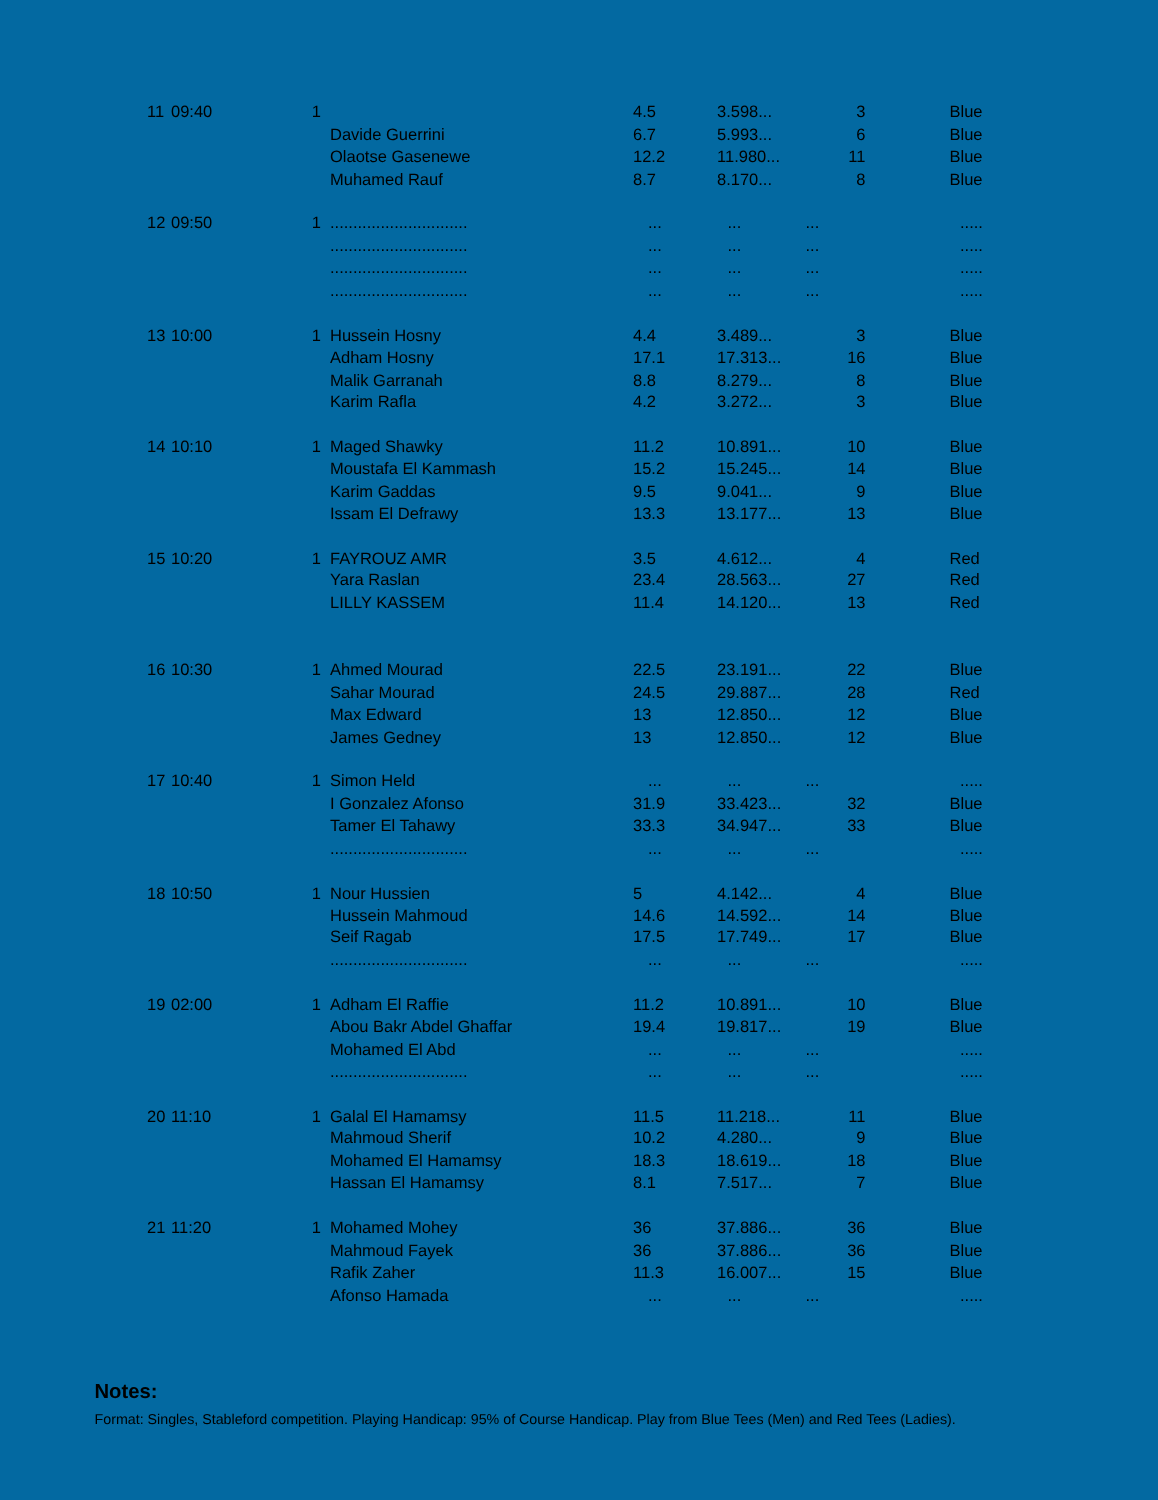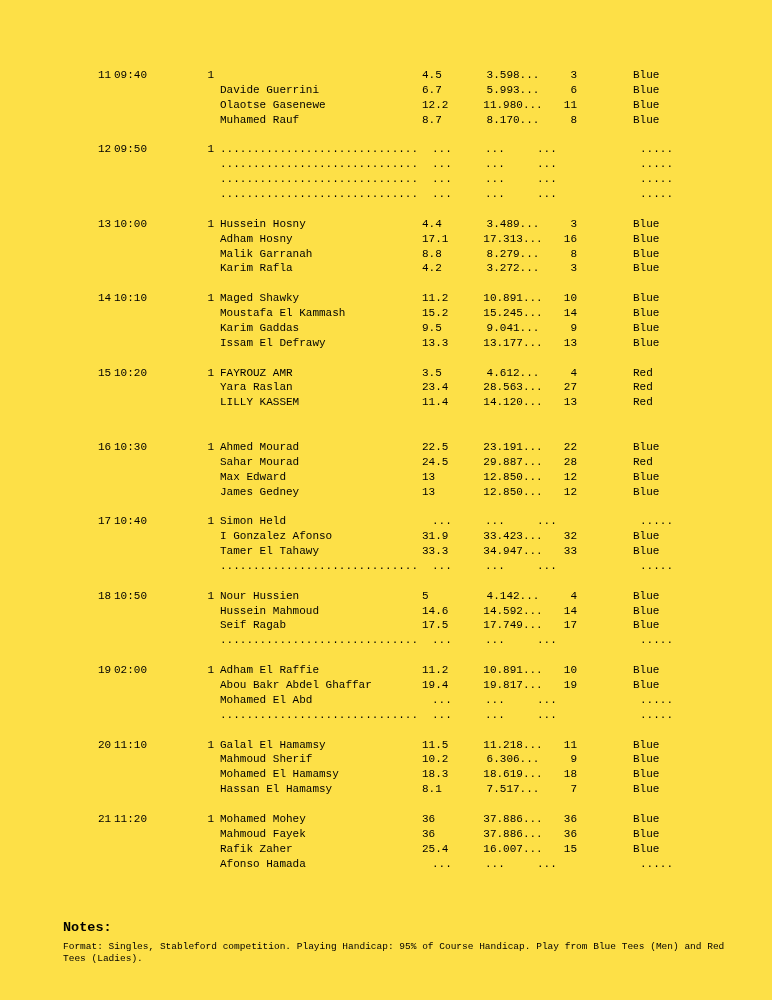--- a/index.html
+++ b/index.html
@@ -1,28 +1,28 @@
 <!DOCTYPE html>
 <html><head>
 <meta charset="utf-8">
 <style>
   * { margin:0; padding:0; box-sizing:border-box; }
   html,body { width:772px; height:1000px; background:#ffffff; overflow:hidden; }
   body { font-family:"Liberation Sans","DejaVu Sans",sans-serif; color:#000; position:relative; }
-  .page { position:absolute; inset:0; background:#fde047;font-family:Liberation Mono, monospace; }
+  .page { position:absolute; inset:0; background:#0369a1; }
   .groups { position:absolute; top:68px; left:0; right:0; }
   .group { height:59.5px; margin-bottom:14.9px; position:relative; }
   .row { height:14.875px; position:relative; font-size:11px; line-height:14.875px; white-space:nowrap; }
   .cell { position:absolute; top:0; display:block; }
   .c-gnum  { left:98px; }
   .c-gtime { left:114px; }
   .c-tee   { left:158px; width:56px; text-align:right; }
   .c-name  { left:220px; width:210px; overflow:hidden; }
   .c-hcp   { left:422px; width:55px; }
-  .c-exact { left:478px; width:70px; text-align:center; }
+  .c-exact { left:478px; width:70px; text-align:left; }
   .c-ph    { left:538px; width:39px; text-align:right; }
   .c-tees  { left:633px; width:70px; text-align:left; }
   .c-dots4 { left:432px; }
   .c-dots5 { left:485px; }
   .c-dots6 { left:537px; }
   .c-dots7 { left:640px; }
   .notes { position:absolute; left:63px; top:920px; right:40px; }
   .notes-title { font-size:13.5px; font-weight:bold; line-height:16px; }
   .notes-body { font-size:9.5px; line-height:12px; margin-top:5px; }
 </style>
@@ -327,21 +327,21 @@
           <span class="cell c-tee">1</span>
           <span class="cell c-name">Galal El Hamamsy</span>
           <span class="cell c-hcp">11.5</span>
           <span class="cell c-exact">11.218...</span>
           <span class="cell c-ph">11</span>
           <span class="cell c-tees">Blue</span>
         </div>
         <div class="row">
           <span class="cell c-name">Mahmoud Sherif</span>
           <span class="cell c-hcp">10.2</span>
-          <span class="cell c-exact">6.306...</span>
+          <span class="cell c-exact">4.280...</span>
           <span class="cell c-ph">9</span>
           <span class="cell c-tees">Blue</span>
         </div>
         <div class="row">
           <span class="cell c-name">Mohamed El Hamamsy</span>
           <span class="cell c-hcp">18.3</span>
           <span class="cell c-exact">18.619...</span>
           <span class="cell c-ph">18</span>
           <span class="cell c-tees">Blue</span>
         </div>
@@ -366,21 +366,21 @@
         </div>
         <div class="row">
           <span class="cell c-name">Mahmoud Fayek</span>
           <span class="cell c-hcp">36</span>
           <span class="cell c-exact">37.886...</span>
           <span class="cell c-ph">36</span>
           <span class="cell c-tees">Blue</span>
         </div>
         <div class="row">
           <span class="cell c-name">Rafik Zaher</span>
-          <span class="cell c-hcp">25.4</span>
+          <span class="cell c-hcp">11.3</span>
           <span class="cell c-exact">16.007...</span>
           <span class="cell c-ph">15</span>
           <span class="cell c-tees">Blue</span>
         </div>
         <div class="row">
           <span class="cell c-name">Afonso Hamada</span>
           <span class="cell c-dots4">...</span>
           <span class="cell c-dots5">...</span>
           <span class="cell c-dots6">...</span>
           <span class="cell c-dots7">.....</span>

